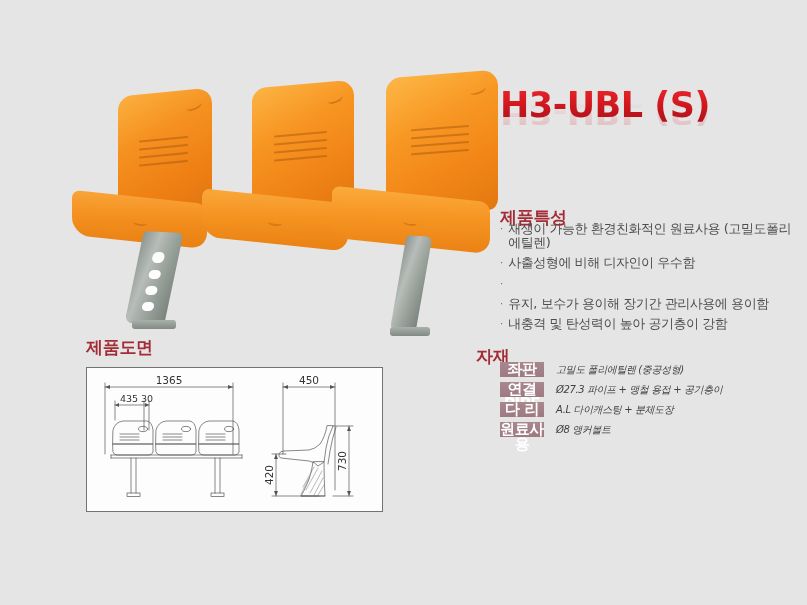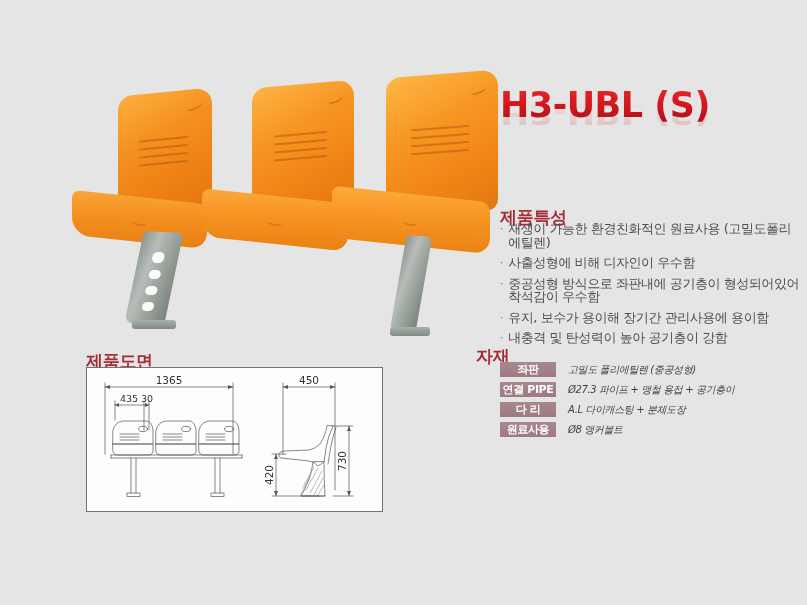--- a/index.html
+++ b/index.html
@@ -180,44 +180,44 @@
     top: 362px;
     width: 300px;
   }
   .mat-row {
     display: flex;
     align-items: center;
     margin-bottom: 5px;
   }
   .mat-label {
     flex: 0 0 auto;
-    width: 56px;
+    width: 44px;
     height: 15px;
     line-height: 15px;
     background: linear-gradient(180deg,#a9878e,#9d7a82);
     color: #ffffff;
-    font-size: 11px;
+    font-size: 15px;
     font-weight: bold;
     text-align: center;
     letter-spacing: -0.4px;
   }
   .mat-value {
     margin-left: 12px;
     font-size: 10px;
     color: #3f3f3f;
     letter-spacing: -0.4px;
     white-space: nowrap;
     font-style: italic;
   }
 
   
   #drawing-head {
     position: absolute;
     left: 86px;
-    top: 350px;
+    top: 336px;
   }
   #drawing-box {
     position: absolute;
     left: 86px;
     top: 367px;
     width: 295px;
     height: 143px;
     background: #fdfdfd;
     border: 1px solid #737373;
   }
@@ -318,22 +318,20 @@
     <div class="feature-row">
       <span class="feature-bullet">·</span>
       <span class="feature-text">재생이 가능한 환경친화적인 원료사용 (고밀도폴리에틸렌)</span>
     </div>
     <div class="feature-row">
       <span class="feature-bullet">·</span>
       <span class="feature-text">사출성형에 비해 디자인이 우수함</span>
     </div>
     <div class="feature-row">
       <span class="feature-bullet">·</span>
-      <span class="feature-text">중공성형 방식으로 좌판내에 공기층이 형성되어있어
-착석감이 우수함</span>
     </div>
     <div class="feature-row">
       <span class="feature-bullet">·</span>
       <span class="feature-text">유지, 보수가 용이해 장기간 관리사용에 용이함</span>
     </div>
     <div class="feature-row">
       <span class="feature-bullet">·</span>
       <span class="feature-text">내충격 및 탄성력이 높아 공기층이 강함</span>
     </div>
   </div>

